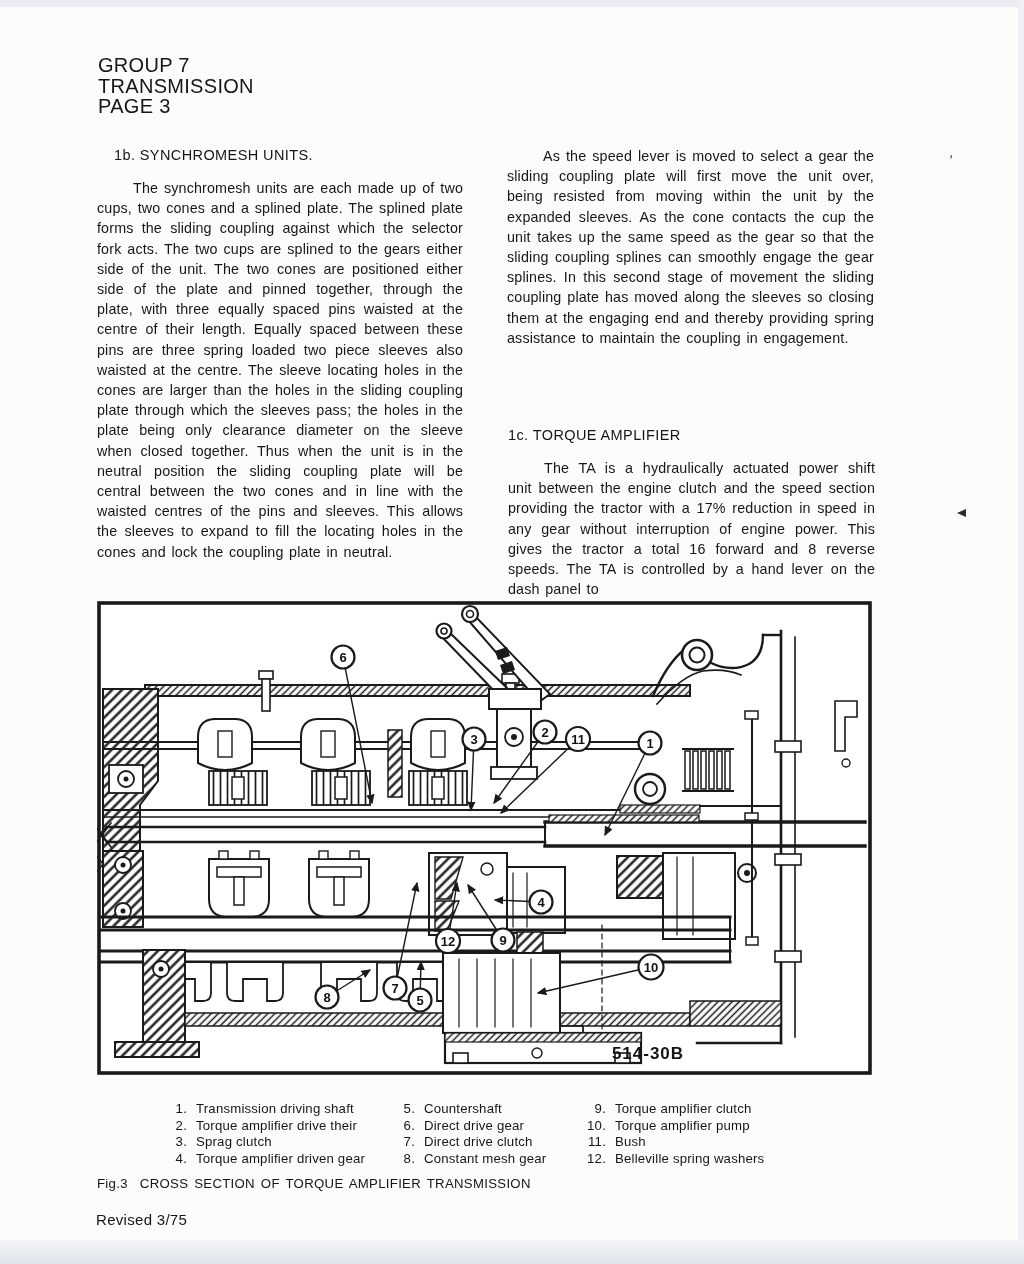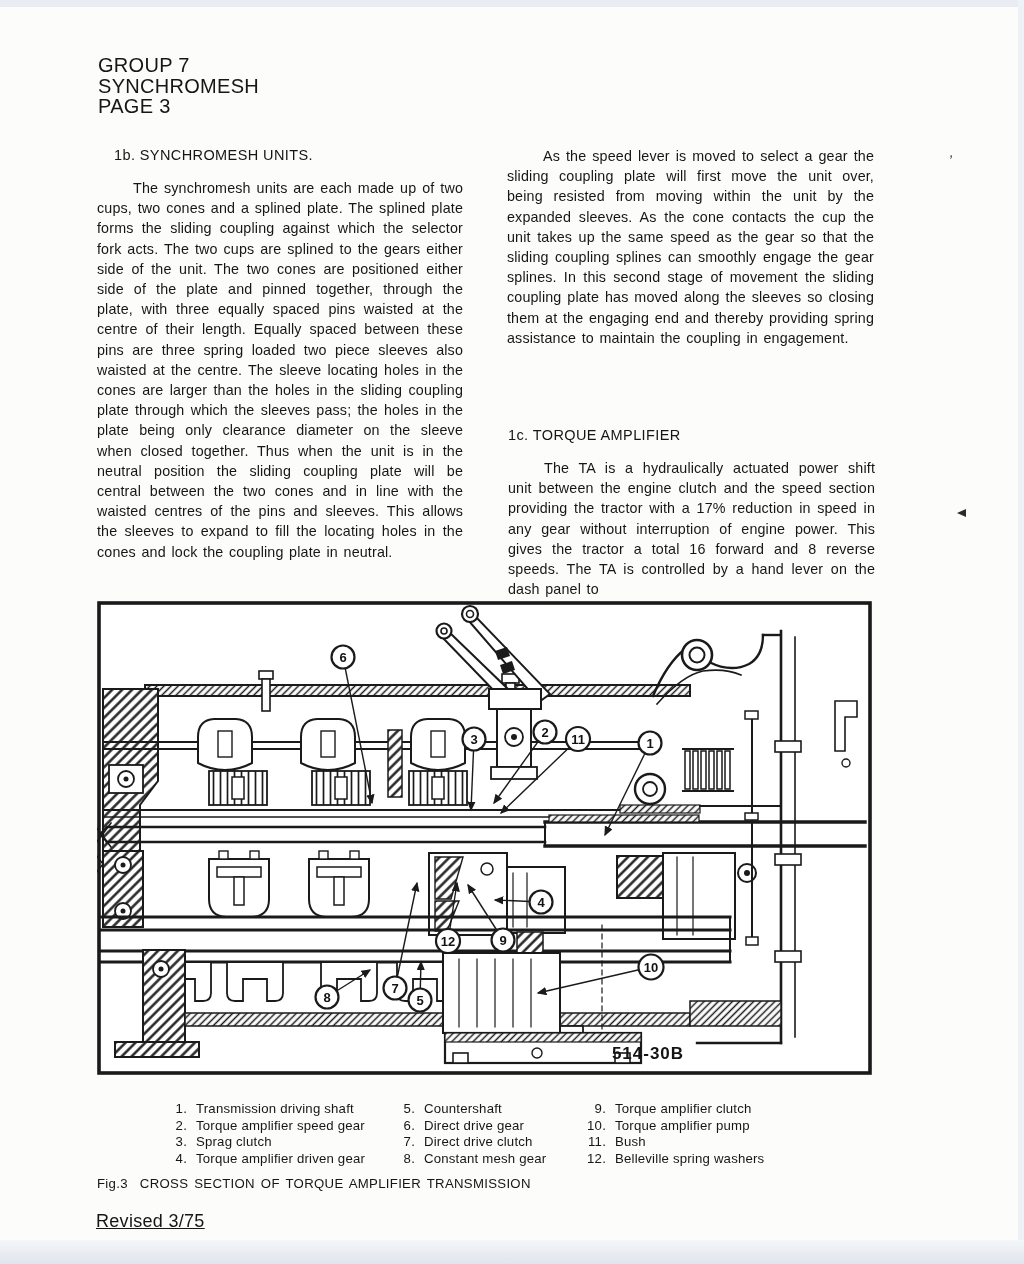--- a/index.html
+++ b/index.html
@@ -22,21 +22,21 @@
     letter-spacing:.15px; word-spacing:1.5px;
   }
   .para.indent { text-indent:36px; }
   .figure-wrap { position:absolute; left:97px; top:601px; width:775px; height:474px; background:#fff; }
   .legend-col { position:absolute; top:1101px; display:grid; grid-template-columns:30px auto;
     column-gap:9px; font-size:13.2px; line-height:16.6px; letter-spacing:.2px; }
   .legend-col .num { text-align:right; }
   .caption { position:absolute; left:97px; top:1176px; width:775px; text-align:left;
     font-size:13.2px; letter-spacing:.3px; word-spacing:2px; }
   .caption .figno { margin-right:12px; }
-  .footer { position:absolute; left:96px; top:1211px; font-size:18px; letter-spacing:.3px;text-decoration:underline; }
+  .footer { position:absolute; left:96px; top:1211px; font-size:15px; letter-spacing:.3px; }
   .artifact-quote { position:absolute; left:950px; top:143px; font-size:15px; color:#444;
     transform:rotate(12deg); }
   .artifact-arrow { position:absolute; left:957px; top:509px; width:0; height:0;
     border-top:4.5px solid transparent; border-bottom:4.5px solid transparent;
     border-right:9px solid #2b2b2b; }
   svg text.callout-num {
     font-family:"Liberation Sans", sans-serif; font-size:13px; font-weight:bold; fill:#111;
   }
   svg text.dwg-no {
     font-family:"Liberation Sans", sans-serif; font-size:17px; font-weight:600;
@@ -45,21 +45,21 @@
 </style>
 </head>
 <body>
 
 <div class="edge-top"></div>
 <div class="edge-right"></div>
 <div class="edge-bottom"></div>
 
 <div class="hdr">
   <div>GROUP 7</div>
-  <div>SYNCHROMESH</div>
+  <div>TRANSMISSION</div>
   <div>PAGE 3</div>
 </div>
 
 <div class="sec-heading" style="left:114px; top:147px;">1b. SYNCHROMESH UNITS.</div>
 <div class="para indent" style="left:97px; top:178px; width:366px;">The synchromesh units are each made up of two cups, two cones and a splined plate. The splined plate forms the sliding coupling against which the selector fork acts. The two cups are splined to the gears either side of the unit. The two cones are positioned either side of the plate and pinned together, through the plate, with three equally spaced pins waisted at the centre of their length. Equally spaced between these pins are three spring loaded two piece sleeves also waisted at the centre. The sleeve locating holes in the cones are larger than the holes in the sliding coupling plate through which the sleeves pass; the holes in the plate being only clearance diameter on the sleeve when closed together. Thus when the unit is in the neutral position the sliding coupling plate will be central between the two cones and in line with the waisted centres of the pins and sleeves. This allows the sleeves to expand to fill the locating holes in the cones and lock the coupling plate in neutral.</div>
 
 <div class="para indent" style="left:507px; top:146px; width:367px;">As the speed lever is moved to select a gear the sliding coupling plate will first move the unit over, being resisted from moving within the unit by the expanded sleeves. As the cone contacts the cup the unit takes up the same speed as the gear so that the sliding coupling splines can smoothly engage the gear splines. In this second stage of movement the sliding coupling plate has moved along the sleeves so closing them at the engaging end and thereby providing spring assistance to maintain the coupling in engagement.</div>
 <div class="sec-heading" style="left:508px; top:427px;">1c. TORQUE AMPLIFIER</div>
 <div class="para indent" style="left:508px; top:458px; width:367px;">The TA is a hydraulically actuated power shift unit between the engine clutch and the speed section providing the tractor with a 17% reduction in speed in any gear without interruption of engine power. This gives the tractor a total 16 forward and 8 reverse speeds. The TA is controlled by a hand lever on the dash panel to</div>
 
@@ -298,21 +298,21 @@
   </g>
 
   <text class="dwg-no" x="551" y="458" text-anchor="middle">514-30B</text>
 </svg>
 </div>
 
 <div class="legend-col" style="left:157px;">
   <span class="num">1.</span>
   <span>Transmission driving shaft</span>
   <span class="num">2.</span>
-  <span>Torque amplifier speed gear</span>
+  <span>Torque amplifier drive their</span>
   <span class="num">3.</span>
   <span>Sprag clutch</span>
   <span class="num">4.</span>
   <span>Torque amplifier driven gear</span>
 </div>
 
 <div class="legend-col" style="left:385px;">
   <span class="num">5.</span>
   <span>Countershaft</span>
   <span class="num">6.</span>

